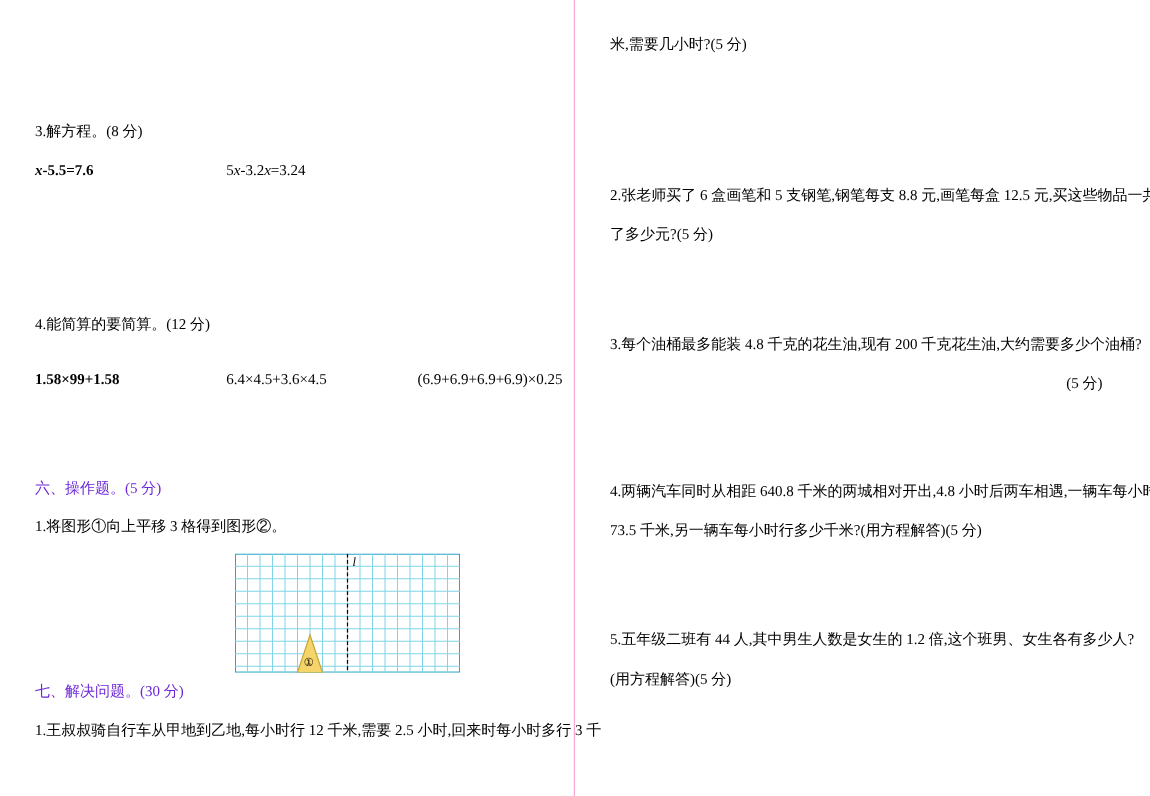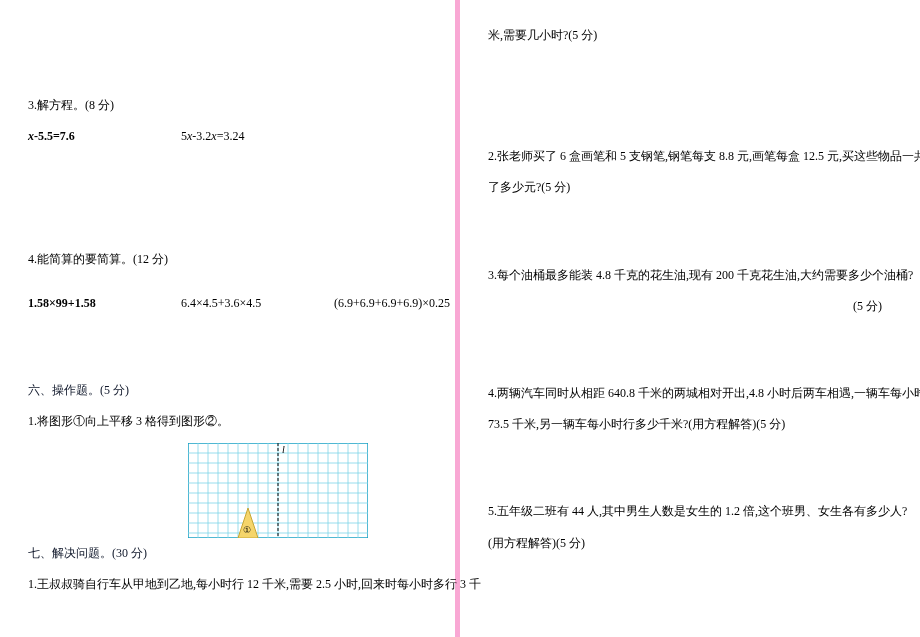--- a/index.html
+++ b/index.html
@@ -13,35 +13,35 @@
       position: relative;
       display: flex;
     }
     .col {
       padding: 20px 28px 20px 28px;
       height: 100%;
       position: relative;
     }
     .col-left {
       width: 460px;
-      border-right: 5px solid #f9a8d4;
+      border-right: 1px solid #f9a8d4;
     }
     .col-right {
       width: 460px;
     }
     .line {
       line-height: 2.6;
       white-space: nowrap;
     }
     .gap-sm { height: 20px; }
     .gap-md { height: 36px; }
     .gap-lg { height: 56px; }
     .gap-xl { height: 70px; }
     .italic { font-style: italic; font-family: "Times New Roman", serif; }
-    .red { color: #0f172a; }
+    .red { color: #6d28d9; }
     .eq-row span { display: inline-block; }
     .eq1 { width: 150px; font-weight: bold; }
     .eq2 { width: 150px; }
     .eq3 { width: 150px; margin-top: 12px; }
     .grid-wrap { margin-left: 160px; margin-top: 6px; }
     .grid-svg { display: block; }
     .right-top-line {
       text-align: right;
       padding-right: 10px;
     }

